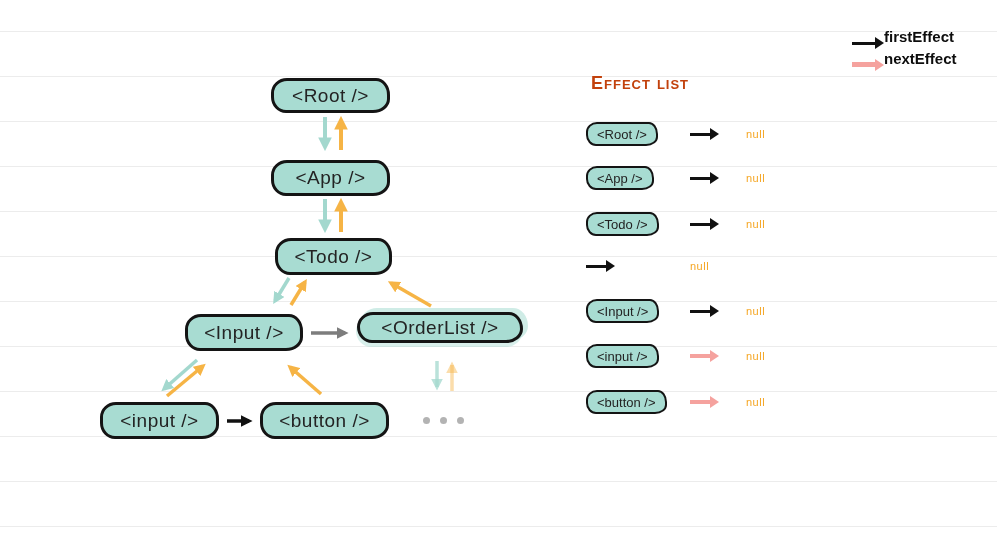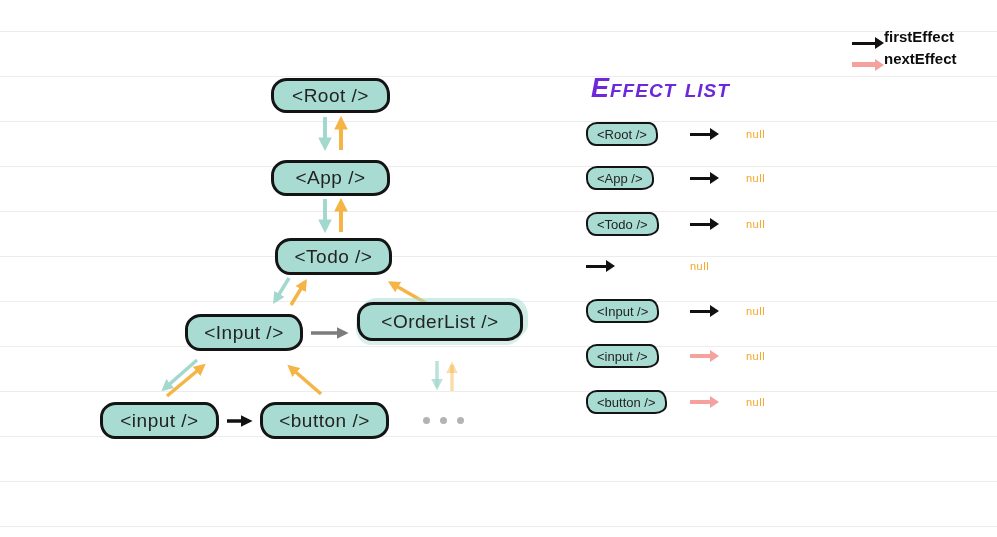--- a/index.html
+++ b/index.html
@@ -27,22 +27,22 @@
     border-radius:16px 14px 17px 15px / 15px 17px 14px 16px;
     font-size:19px;color:#232323;letter-spacing:0.5px;
     box-sizing:border-box;
     white-space:nowrap;
   }
   .node.bleed{box-shadow:4px -3px 0 1px rgba(168,220,210,.55), -1px 4px 0 0 rgba(168,220,210,.45);}
 
   
   .elist-title{
     position:absolute;left:591px;top:73px;
-    font-size:27px;font-weight:700;font-style:italic;
-    font-variant:small-caps;letter-spacing:1px;color:#6d28d9;
+    font-size:18px;font-weight:700;
+    font-variant:small-caps;letter-spacing:1px;color:#c2410c;
   }
   .erow{
     position:absolute;left:586px;width:280px;height:36px;
     display:grid;grid-template-columns:104px 56px 1fr;align-items:center;
   }
   .pill{
     justify-self:start;
     display:inline-flex;align-items:center;justify-content:center;
     background:#a8dcd2;border:2.5px solid #141414;
     border-radius:11px 9px 12px 10px / 10px 12px 9px 11px;
@@ -119,21 +119,21 @@
     <line x1="227" y1="421" x2="249" y2="421" stroke="#111111" stroke-width="3.5" marker-end="url(#mBlack)"></line>
 
     <line x1="437" y1="361" x2="437" y2="387" stroke="#a3d8ce" stroke-opacity="0.75" stroke-width="3.5" marker-end="url(#mTealF)"></line>
     <line x1="452" y1="391" x2="452" y2="365" stroke="#f6b445" stroke-opacity="0.45" stroke-width="3.5" marker-end="url(#mOrangeF)"></line>
   </svg>
 
   <div class="node" style="left:271px;top:78px;width:119px;height:35px">&lt;Root /&gt;</div>
   <div class="node" style="left:271px;top:160px;width:119px;height:36px">&lt;App /&gt;</div>
   <div class="node" style="left:275px;top:238px;width:117px;height:37px">&lt;Todo /&gt;</div>
   <div class="node" style="left:185px;top:314px;width:118px;height:37px">&lt;Input /&gt;</div>
-  <div class="node bleed" style="left:357px;top:302px;width:166px;height:39px">&lt;OrderList /&gt;</div>
+  <div class="node bleed" style="left:357px;top:312px;width:166px;height:31px">&lt;OrderList /&gt;</div>
   <div class="node" style="left:100px;top:402px;width:119px;height:37px">&lt;input /&gt;</div>
   <div class="node" style="left:260px;top:402px;width:129px;height:37px">&lt;button /&gt;</div>
 
   <div class="dots">
       <i></i>
       <i></i>
       <i></i>
     </div>
 
   <div class="elist-title">Effect list</div>

